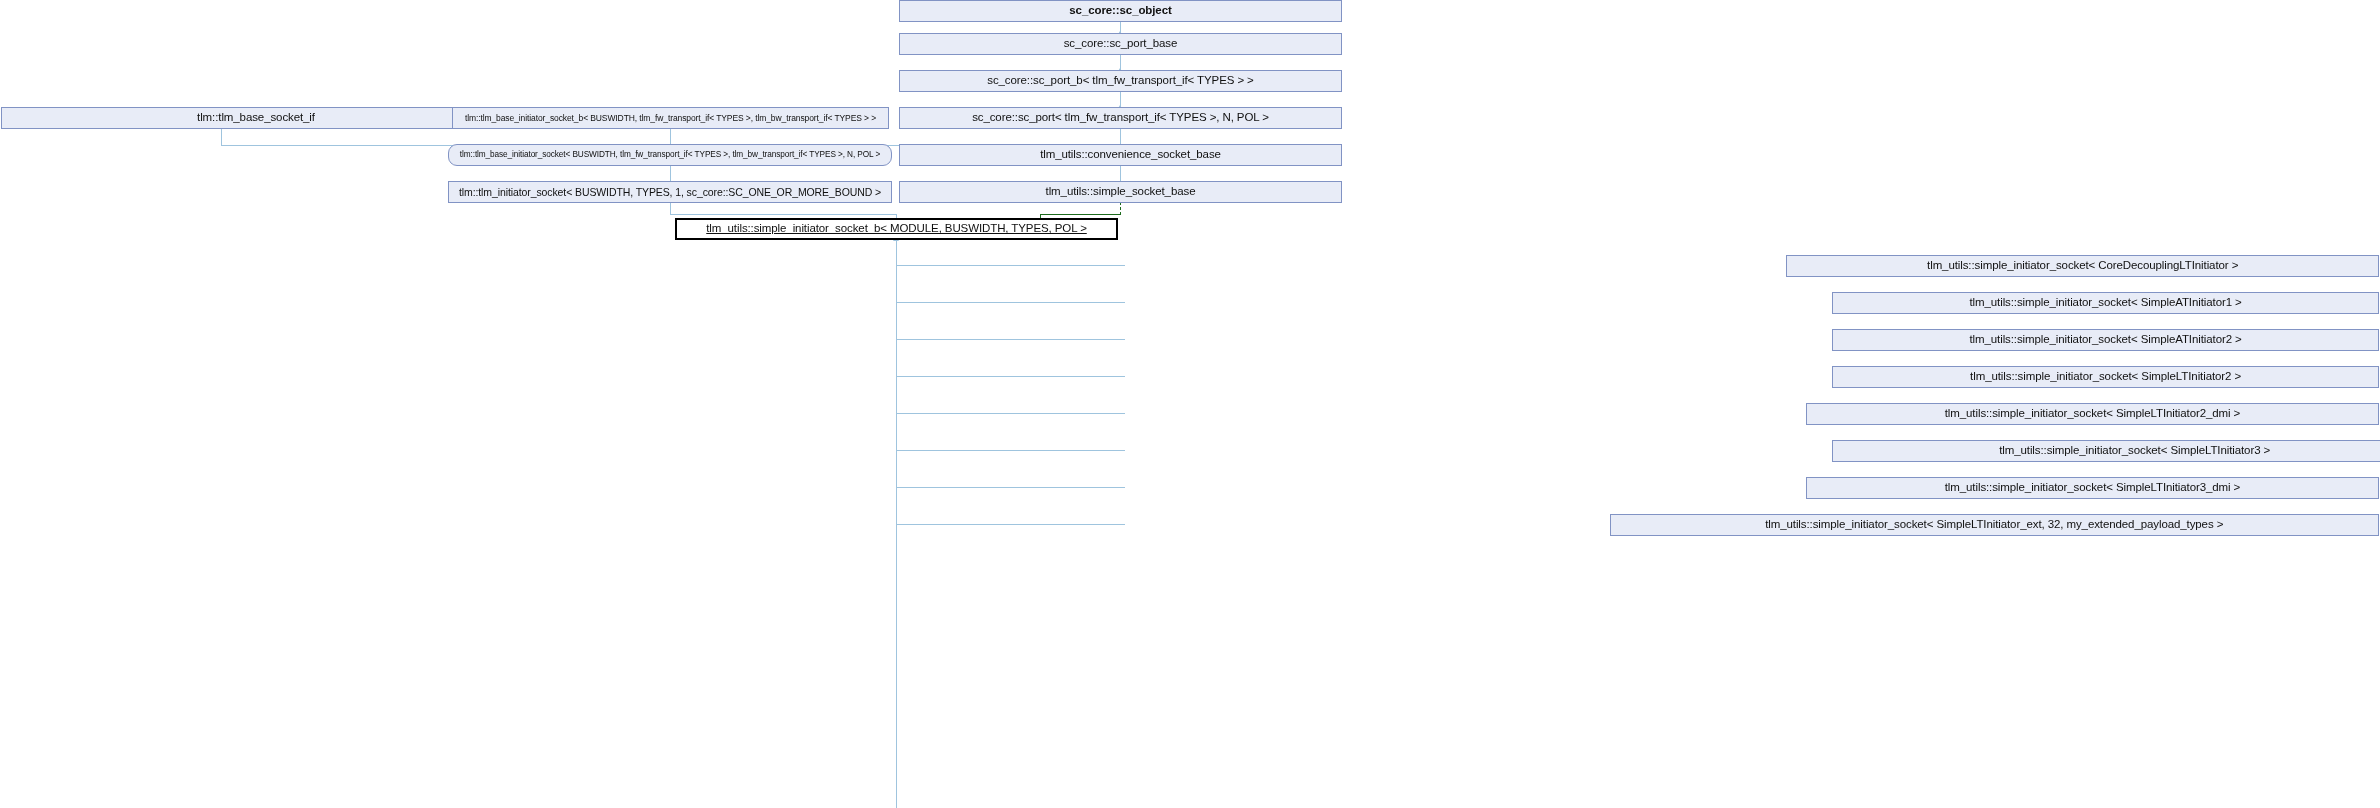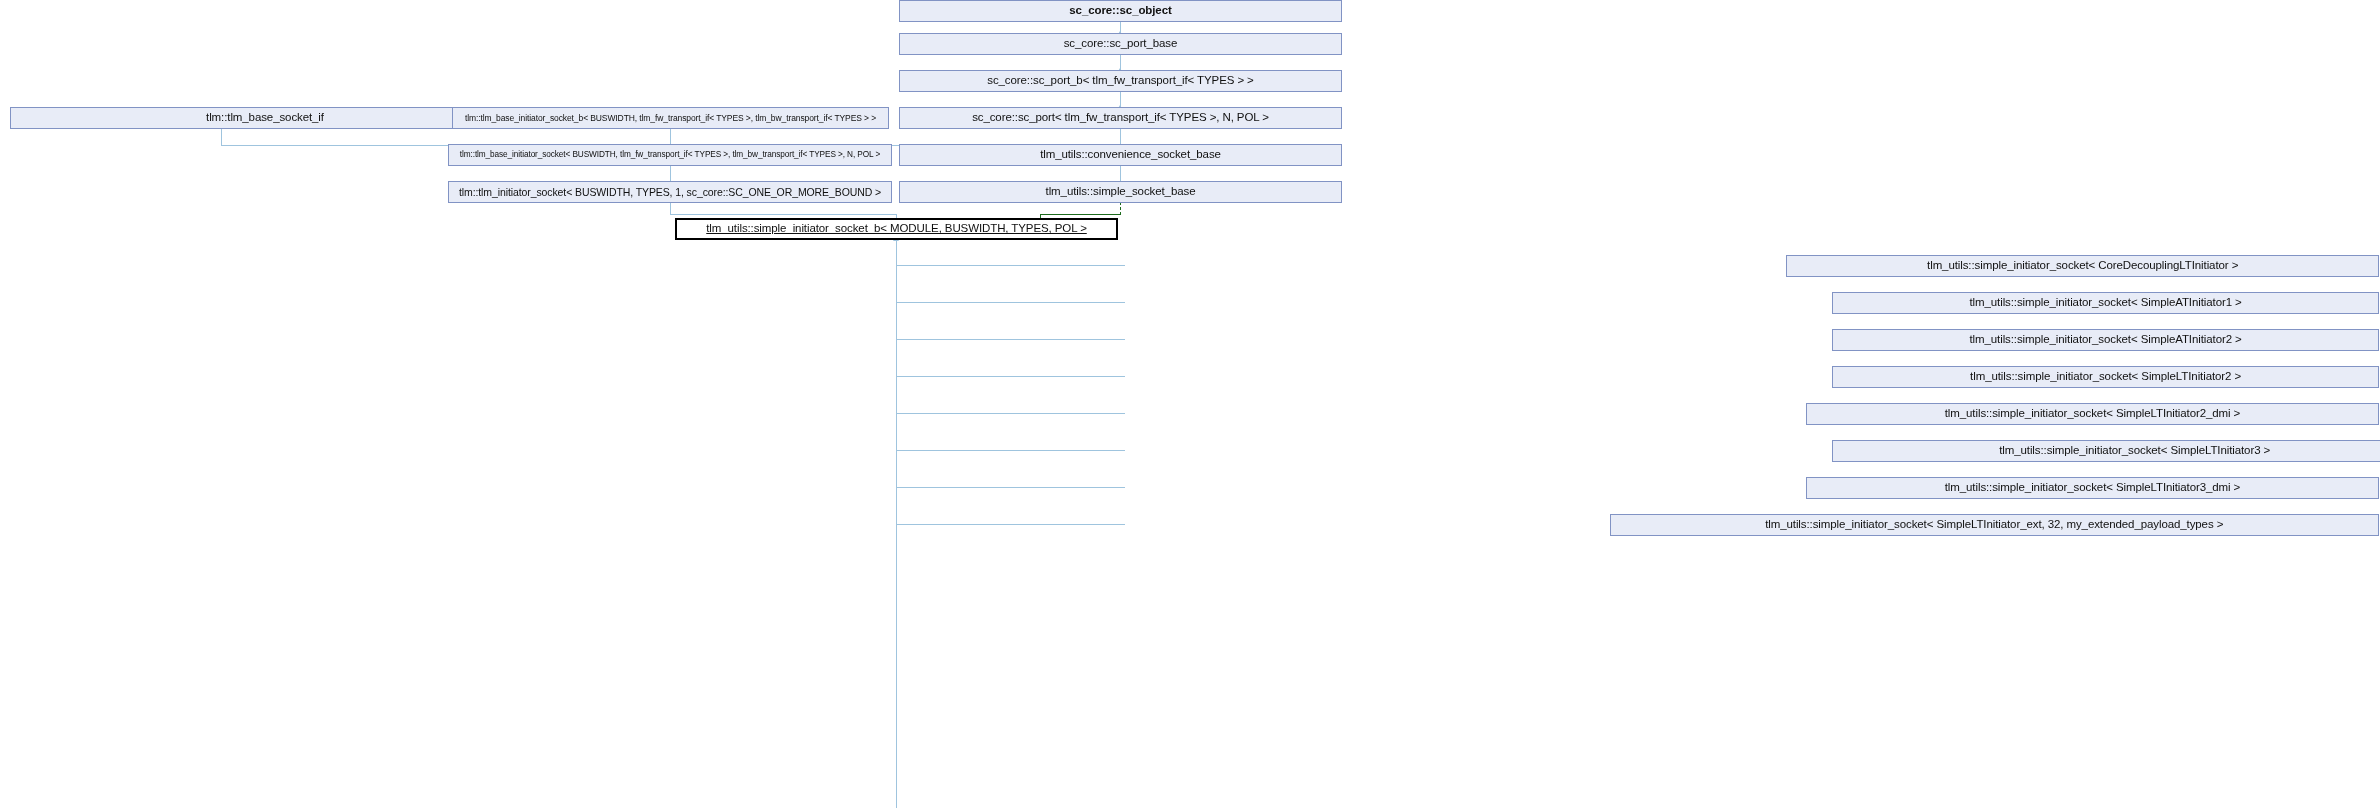--- a/index.html
+++ b/index.html
@@ -129,29 +129,29 @@
   </div>
 
   <div class="node" style="left:899px; top:70px; width:443px;">
     <span class="lbl" style="font-size: 11.5px;">sc_core::sc_port_b&lt; tlm_fw_transport_if&lt; TYPES &gt; &gt;</span>
   </div>
 
   <div class="node" style="left:899px; top:107px; width:443px;">
     <span class="lbl" style="font-size: 11.5px;">sc_core::sc_port&lt; tlm_fw_transport_if&lt; TYPES &gt;, N, POL &gt;</span>
   </div>
 
-  <div class="node" style="left:10px; top:107px; width:494px;padding-left:16px;">
+  <div class="node" style="left:1px; top:107px; width:494px;padding-left:16px;">
     <span class="lbl" style="font-size: 11.5px;">tlm::tlm_base_socket_if</span>
   </div>
 
   <div class="node" style="left:452px; top:107px; width:437px;">
     <span class="lbl" style="font-size: 8.5px;">tlm::tlm_base_initiator_socket_b&lt; BUSWIDTH, tlm_fw_transport_if&lt; TYPES &gt;, tlm_bw_transport_if&lt; TYPES &gt; &gt;</span>
   </div>
 
-  <div class="node" style="left:448px; top:144px; width:444px;">
+  <div class="node" style="left:448px; top:144px; width:444px;border-radius:9px;">
     <span class="lbl" style="font-size: 8.25px;">tlm::tlm_base_initiator_socket&lt; BUSWIDTH, tlm_fw_transport_if&lt; TYPES &gt;, tlm_bw_transport_if&lt; TYPES &gt;, N, POL &gt;</span>
   </div>
 
   <div class="node" style="left:899px; top:144px; width:443px;padding-left:20px;">
     <span class="lbl" style="font-size: 11.5px;">tlm_utils::convenience_socket_base</span>
   </div>
 
   <div class="node" style="left:448px; top:181px; width:444px;">
     <span class="lbl" style="font-size: 10.5px;">tlm::tlm_initiator_socket&lt; BUSWIDTH, TYPES, 1, sc_core::SC_ONE_OR_MORE_BOUND &gt;</span>
   </div>

